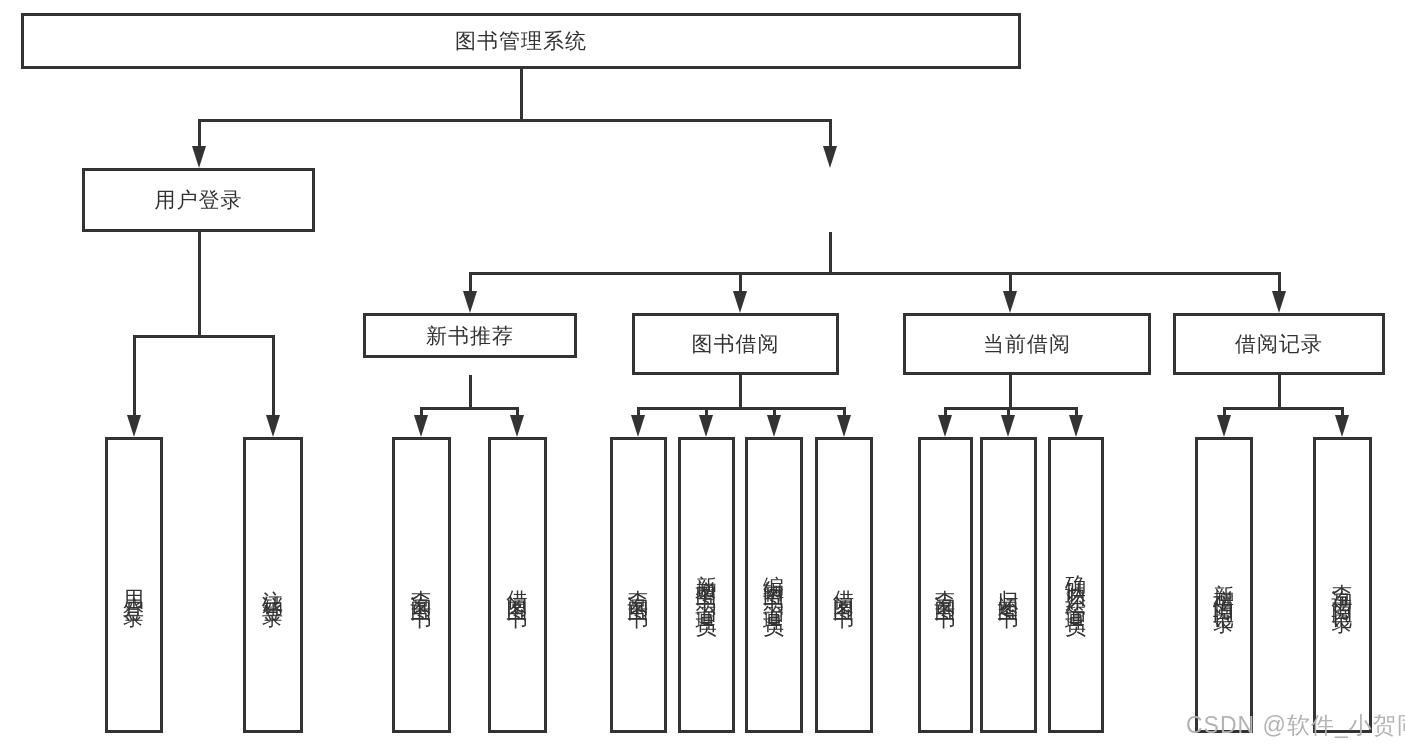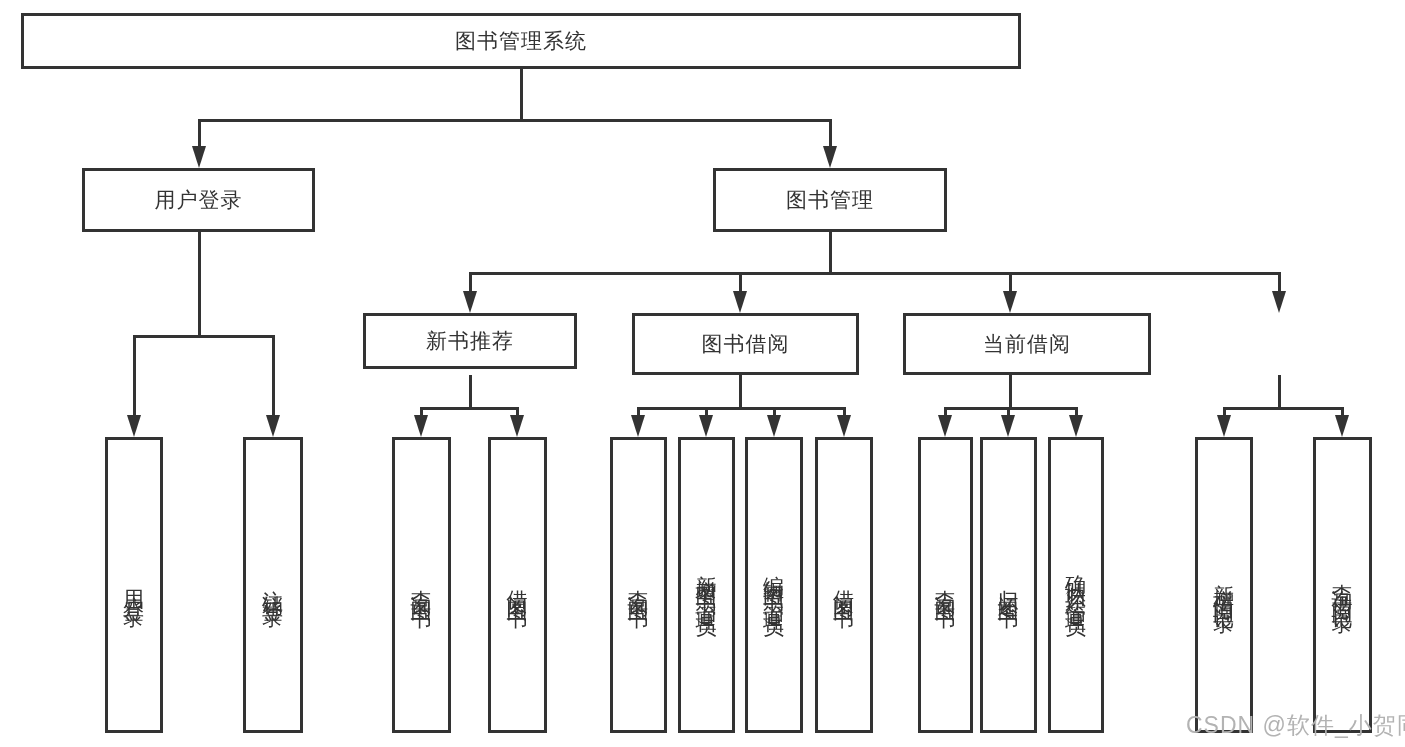--- a/index.html
+++ b/index.html
@@ -47,50 +47,50 @@
   <div class="vl" style="left:520px;top:69px;height:50px;"></div>
   <div class="hl" style="left:198px;top:119px;width:634px;"></div>
   <div class="vl" style="left:198px;top:119px;height:31px;"></div>
   <div class="arrow" style="left:192px;top:146px;"></div>
   <div class="vl" style="left:829px;top:119px;height:31px;"></div>
   <div class="arrow" style="left:823px;top:146px;"></div>
 
   <div class="hbox" style="left:82px;top:168px;width:233px;height:64px;">
     <span>用户登录</span>
   </div>
-  <div class="hbox" style="left:713px;top:168px;width:234px;height:64px;">
-    <span>图书管理</span>
-  </div>
 
   <div class="vl" style="left:198px;top:232px;height:103px;"></div>
   <div class="hl" style="left:133px;top:335px;width:142px;"></div>
   <div class="vl" style="left:133px;top:335px;height:84px;"></div>
   <div class="arrow" style="left:127px;top:415px;"></div>
   <div class="vl" style="left:272px;top:335px;height:84px;"></div>
   <div class="arrow" style="left:266px;top:415px;"></div>
 
   <div class="vl" style="left:829px;top:232px;height:40px;"></div>
   <div class="hl" style="left:469px;top:272px;width:812px;"></div>
   <div class="vl" style="left:469px;top:272px;height:23px;"></div>
   <div class="arrow" style="left:463px;top:291px;"></div>
   <div class="vl" style="left:739px;top:272px;height:23px;"></div>
   <div class="arrow" style="left:733px;top:291px;"></div>
   <div class="vl" style="left:1009px;top:272px;height:23px;"></div>
   <div class="arrow" style="left:1003px;top:291px;"></div>
   <div class="vl" style="left:1278px;top:272px;height:23px;"></div>
   <div class="arrow" style="left:1272px;top:291px;"></div>
 
-  <div class="hbox" style="left:363px;top:313px;width:214px;height:56px;">
+  <div class="hbox" style="left:363px;top:313px;width:214px;height:45px;">
     <span>新书推荐</span>
   </div>
-  <div class="hbox" style="left:632px;top:313px;width:227px;height:62px;">
+  <div class="hbox" style="left:632px;top:313px;width:207px;height:62px;">
     <span>图书借阅</span>
   </div>
   <div class="hbox" style="left:903px;top:313px;width:248px;height:62px;">
     <span>当前借阅</span>
+  </div>
+  <div class="hbox" style="left:1173px;top:313px;width:212px;height:62px;">
+    <span>借阅记录</span>
   </div>
 
   <div class="vl" style="left:469px;top:375px;height:32px;"></div>
   <div class="hl" style="left:420px;top:407px;width:99px;"></div>
   <div class="vl" style="left:420px;top:407px;height:11px;"></div>
   <div class="arrow" style="left:414px;top:415px;"></div>
   <div class="vl" style="left:516px;top:407px;height:11px;"></div>
   <div class="arrow" style="left:510px;top:415px;"></div>
 
   <div class="vl" style="left:739px;top:375px;height:32px;"></div>

